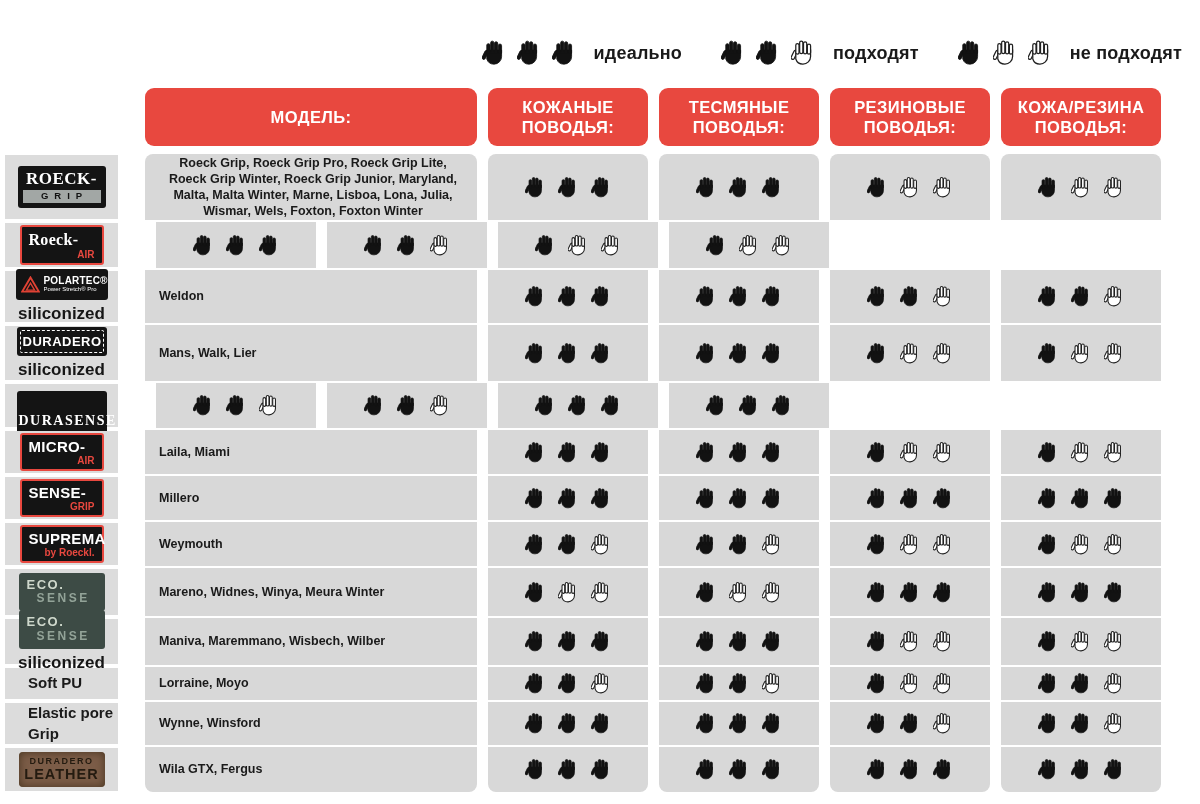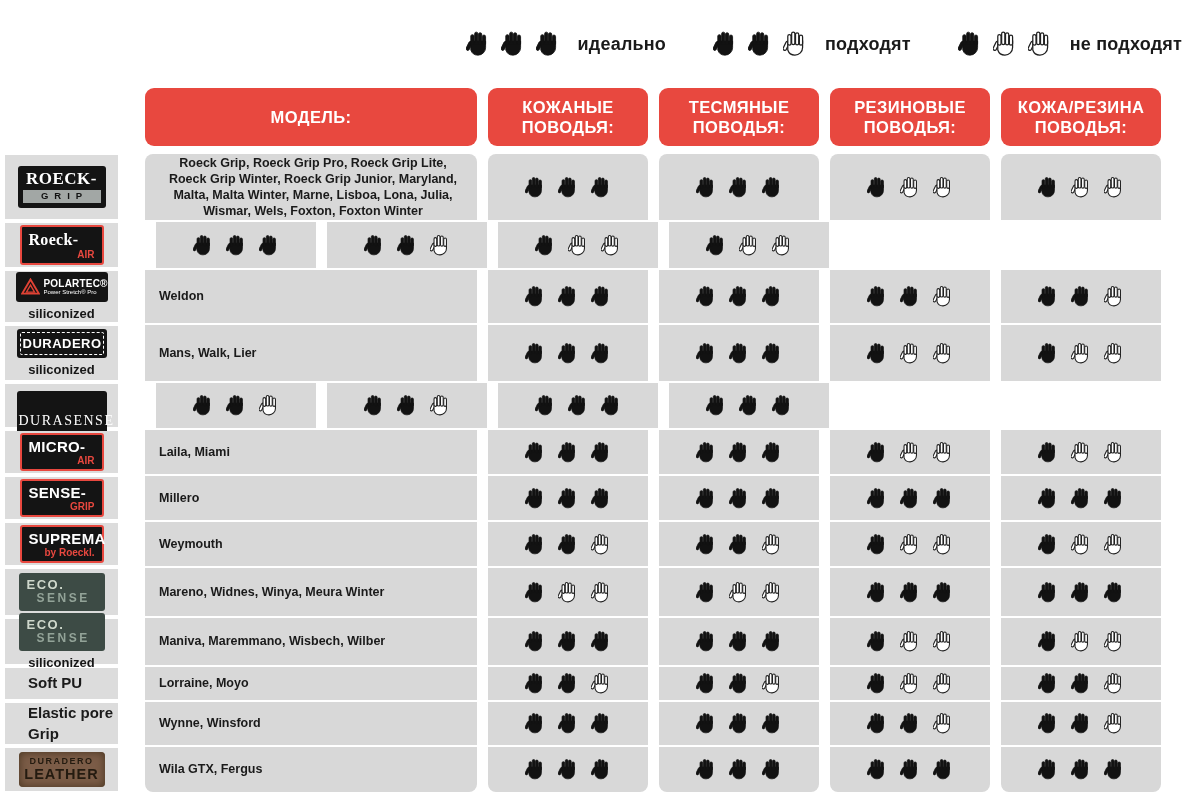--- a/index.html
+++ b/index.html
@@ -1,21 +1,21 @@
 <!DOCTYPE html>
 <html style="--red: #e8483f; --rgray: #d8d8d8; --sgray: #dcdcdc; --eco: #3d4b45; --leather: #7b5c47;"><head>
 <meta charset="utf-8">
 <style>
   * { box-sizing: border-box; }
   html,body { margin:0; padding:0; background:#fff; }
   body { font-family:"Liberation Sans", sans-serif; color:#1a1a1a; }
   .page { position:relative; width:1200px; height:804px; background:#fff; overflow:hidden; }
 
   
-  .legend { display:flex; justify-content:flex-end; align-items:flex-start; padding:30px 18px 0 0; height:76px;gap:8px; }
+  .legend { display:flex; justify-content:flex-end; align-items:center; padding:30px 18px 0 0; height:76px; }
   .legend-item { display:flex; align-items:center; margin-left:34px; }
   .legend .hand { width:25px; height:28px; margin:0 5px; }
   .legend-label { font-size:18px; font-weight:800; margin-left:12px; letter-spacing:.2px; }
 
   
   .header-row { display:flex; margin:12px 0 8px 145px; }
   .hcell { background:var(--red,#e8483f); color:#fff; height:58px; border-radius:9px;
            display:flex; align-items:center; justify-content:center; text-align:center;
            font-size:16.5px; font-weight:800; line-height:1.22; letter-spacing:.4px; }
   .hcell.model-h { width:332px; }
@@ -51,30 +51,30 @@
   .la-main.serif { font-family:"Liberation Serif", serif; font-size:16px; }
   .la-sub { color:var(--red,#e8483f); font-weight:800; font-size:10px; text-align:right; line-height:1.1; }
   .lg-polartec { width:92px; padding:6px 5px; display:flex; align-items:center; gap:4px; }
   .pol-tri { flex:0 0 auto; display:flex; }
   .pol-name { font-size:10px; font-weight:700; line-height:1.1; letter-spacing:.2px; }
   .pol-sub { font-size:6px; line-height:1.3; }
   .lg-duradero { width:90px; padding:3px; }
   .ddr-inner { border:1.5px dashed #fff; border-radius:2px; padding:3px 2px; text-align:center;
                font-weight:800; font-size:13px; letter-spacing:.5px; }
   .lg-durasense { width:90px; padding:22px 2px; text-align:center; font-family:"Liberation Serif", serif;
-                  font-size:14px; letter-spacing:1.5px; font-weight:400;margin-top:31px; }
+                  font-size:14px; letter-spacing:1.5px; font-weight:700;margin-top:31px; }
   .lg-eco { background:var(--eco,#3d4b45); width:86px; padding:5px 8px; color:#cfd8cc; }
   .eco-top { font-weight:800; font-size:13px; letter-spacing:1.5px; line-height:1.1; }
   .eco-bot { font-weight:700; font-size:12px; letter-spacing:2.5px; color:#93a398; margin-left:10px; line-height:1.15; }
   .lg-text { width:100%; padding-left:23px; text-align:left; font-weight:700; font-size:15px; line-height:1.35; }
   .lg-leather { background:var(--leather,#7b5c47); width:86px; padding:4px 5px; text-align:center;
                 color:#241b10; box-shadow:inset 0 0 8px #46341f; border-radius:4px; }
   .lea-top { font-size:9px; font-weight:800; letter-spacing:1.5px; line-height:1.2; }
   .lea-bot { font-size:14.5px; font-weight:800; letter-spacing:1px; line-height:1.05; }
-  .lg-sub { font-weight:700; font-size:13px; margin-top:4px; text-align:center; color:#161616; }
+  .lg-sub { font-weight:700; font-size:17px; margin-top:4px; text-align:center; color:#161616; }
 </style>
 </head>
 <body>
 
 <div class="page">
   <div class="legend" id="legend">
       <div class="legend-item">
         <svg class="hand hf" viewBox="0 0 24 26" aria-hidden="true">
     <rect x="1.4" y="10.2" width="3.2" height="9.2" rx="1.6" transform="rotate(26 3 14.8)"></rect>
     <path d="M4.6 10.2 h14.2 v6.2 a7.3 7.3 0 0 1 -7.3 7.3 h-0.2 a7.1 7.1 0 0 1 -6.7 -4.9 z"></path>

